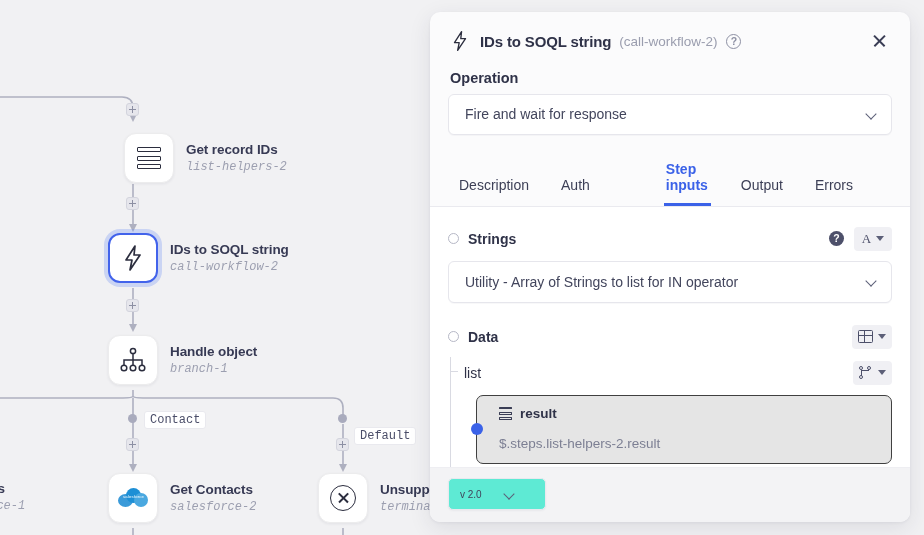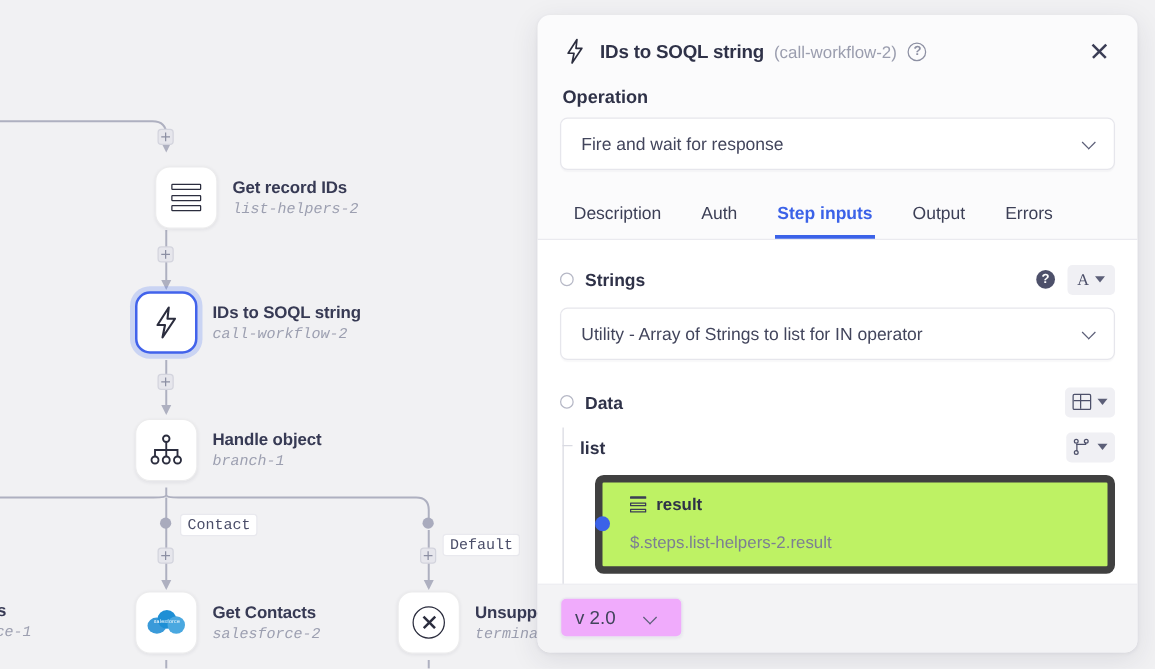--- a/index.html
+++ b/index.html
@@ -169,21 +169,21 @@
     border-bottom: 1px solid #eaeaef;
     flex: 0 0 auto;
   }
   .tab {
     font-size: 14px; color: #3c3f56;
     padding: 8px 2px 10px 2px;
     margin-right: 28px;
     border-bottom: 3px solid transparent;
     cursor: pointer;
   }
-  .tab.active { color: #3b62e8; font-weight: 700; border-bottom-color: #3b62e8; }
+  .tab.active { color: #3b62e8; font-weight: 700; border-bottom-color: #3b62e8; margin-left: 44px; }
 
   .panel-body {
     flex: 1 1 auto;
     background: #ffffff;
     padding: 20px 18px 10px 18px;
     overflow: hidden;
   }
 
   .field-row { display: flex; align-items: center; margin-bottom: 10px; }
   .radio-o {
@@ -227,27 +227,27 @@
 
   .subfield { position: relative; padding-left: 16px; margin-top: 12px; }
   .subfield::before {
     content: ""; position: absolute; left: 2px; top: -4px; bottom: -62px;
     width: 1px; background: #d9dae2;
   }
   .subfield .tick {
     position: absolute; left: 2px; top: 10px; width: 8px; height: 1px; background: #d9dae2;
   }
   .sub-head { display: flex; align-items: center; }
-  .sub-name { font-size: 14px; font-weight: 700; color: #2f3248; }
+  .sub-name { font-size: 14px; font-weight: 400; color: #2f3248; }
 
   .result-card {
     position: relative;
     margin-top: 10px; margin-left: 12px;
-    background: #bef264;
-    border: 6px solid #404040;
+    background: #e5e5e5;
+    border: 1px solid #404040;
     border-radius: 7px;
     padding: 10px 14px 12px 22px;
   }
   .result-card .blue-dot {
     position: absolute; left: -6px; top: 50%; margin-top: -6px;
     width: 12px; height: 12px; border-radius: 50%; background: #3b62e8;
   }
   .res-title-row { display: flex; align-items: center; gap: 8px; }
   .res-title { font-size: 13.5px; font-weight: 700; color: #2f3248; }
   .res-path { font-size: 13.5px; color: #7c7f93; margin-top: 15px; }
@@ -270,23 +270,23 @@
 
   .panel-footer {
     flex: 0 0 auto;
     background: #f3f3f5;
     padding: 10px 18px 12px 18px;
     border-top: 1px solid #eeeef2;
   }
   .ver-select {
     display: inline-flex; align-items: center;
     height: 32px; min-width: 98px;
-    background: #f0abfc; border: 1px solid #e9e9ef; border-radius: 5px;
+    background: #5eead4; border: 1px solid #e9e9ef; border-radius: 5px;
     padding: 0 11px;
-    font-size: 15px; color: #41445b;
+    font-size: 10px; color: #41445b;
     box-shadow: 0 1px 2px rgba(40,42,70,0.05);
   }
   .ver-select .chev { margin-left: 22px; }
 </style>
 </head>
 <body>
 
 <div id="app">
 
   <div id="canvas">

